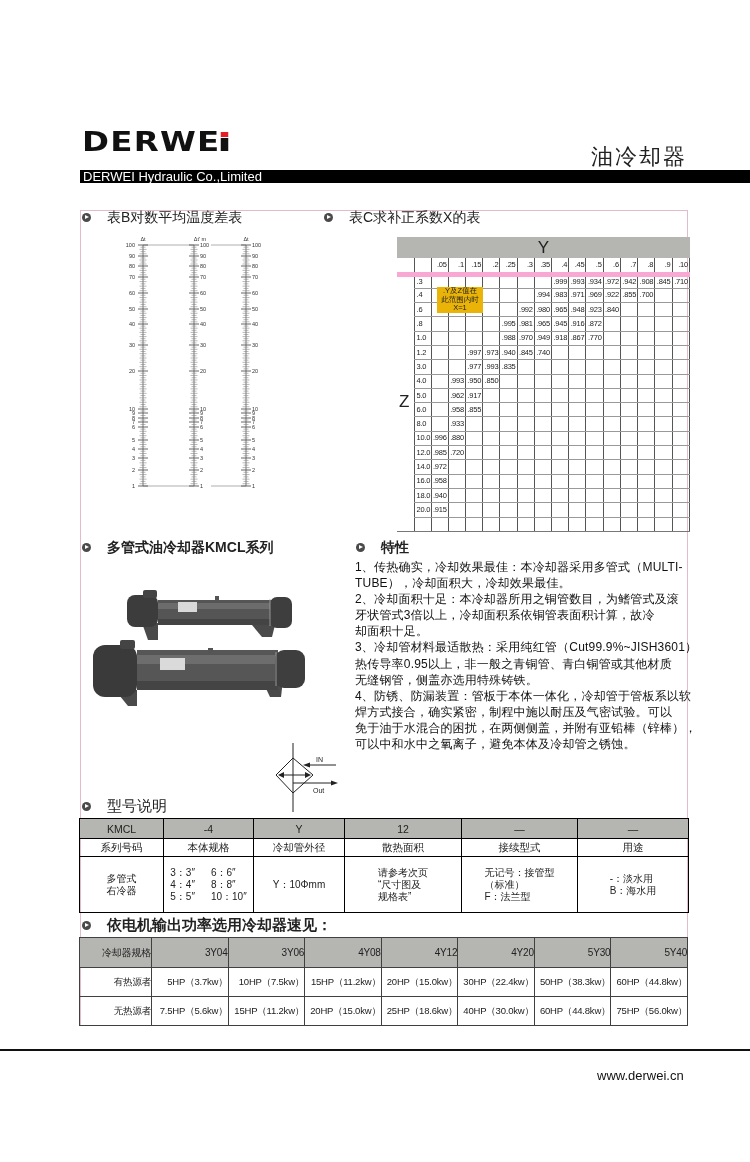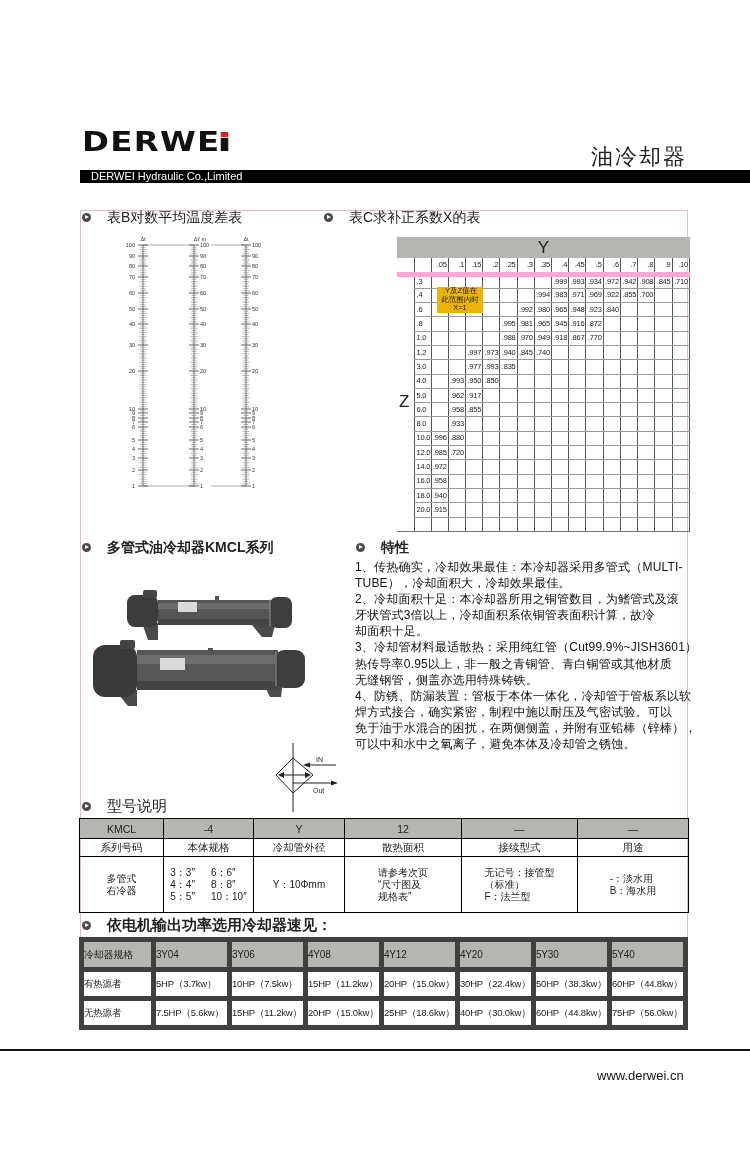--- a/index.html
+++ b/index.html
@@ -4,21 +4,21 @@
 <style>
 *{box-sizing:border-box;margin:0;padding:0}
 body{background:#fff;font-family:"Liberation Sans","DejaVu Sans",sans-serif;color:#111}
 #page{position:relative;width:750px;height:1162px;overflow:hidden;background:#fff}
 .abs{position:absolute}
 
 #logo{left:82px;top:128px;font-family:"DejaVu Sans",sans-serif;font-size:26px;font-weight:bold;line-height:28px;letter-spacing:1px;transform:scaleX(1.25);transform-origin:left top;color:#111;white-space:nowrap}
 #logo-accent{display:inline-block;position:relative;width:7px;color:transparent}
 #logo-accent::before{content:"";position:absolute;left:0;top:10px;width:6px;height:13px;background:#111}
 #logo-accent::after{content:"";position:absolute;left:0;top:4px;width:6px;height:5px;background:#e31e24}
-#brand-bar{left:80px;top:170px;width:670px;height:13px;background:#000;color:#fff;font-size:11px;line-height:13px;padding-left:11px;white-space:nowrap}
+#brand-bar{left:80px;top:170px;width:670px;height:13px;background:#000;color:#fff;font-size:13px;line-height:13px;padding-left:3px;white-space:nowrap}
 #page-title{left:591px;top:142px;font-size:22px;letter-spacing:2px;color:#222;white-space:nowrap}
 #frame{left:80px;top:210px;width:608px;height:816px;border:1px solid #e3bccb}
 
 .sec-title{position:absolute;display:flex;align-items:center;gap:16px;font-size:14px;line-height:16px;color:#222;white-space:nowrap}
 .sec-title.bold{font-weight:bold}
 .sec-title.big{font-size:15px;line-height:18px}
 .bullet{width:9px;height:9px;border-radius:50%;background:#4a4a4a;position:relative;display:inline-block;flex:none}
 .bullet::after{content:"";position:absolute;left:3px;top:2px;border-left:4px solid #fff;border-top:2.5px solid transparent;border-bottom:2.5px solid transparent}
 
 #nomograph{left:100px;top:230px;width:180px;height:265px}
@@ -52,21 +52,21 @@
 #model-table{left:79px;top:818px;width:609px;border-collapse:collapse;table-layout:fixed}
 #model-table td{border:1px solid #000000;text-align:center;font-size:10.5px;color:#222;vertical-align:middle}
 #model-table tr.codes td{height:20px;background:#b5b5b2}
 #model-table tr.labels td{height:18px}
 #model-table tr.details td{height:56px;font-size:10px;line-height:12px}
 .spec-grid{display:inline-grid;grid-template-columns:auto auto;column-gap:16px;row-gap:0;text-align:left}
 .lines div{white-space:nowrap}
 .lines.left{display:inline-block;text-align:left}
 
 #sel-table{left:79px;top:937px;width:609px;border-collapse:collapse;table-layout:fixed}
-#sel-table td{border:5px solid #404040;text-align:left;font-size:9.5px;color:#222;white-space:nowrap;overflow:visible;letter-spacing:-0.2px}
+#sel-table td{border:1px solid #404040;text-align:right;font-size:9.5px;color:#222;white-space:nowrap;overflow:visible;letter-spacing:-0.2px}
 #sel-table tr.hdr td{height:30px;background:#b5b5b2;font-size:10px}
 #sel-table tr.row td{height:29px}
 
 #footer-rule{left:0;top:1049px;width:750px;height:2px;background:#111}
 #footer-url{left:597px;top:1068px;font-size:13px;color:#111;white-space:nowrap}
 </style>
 </head>
 <body>
 
 <div id="page">

